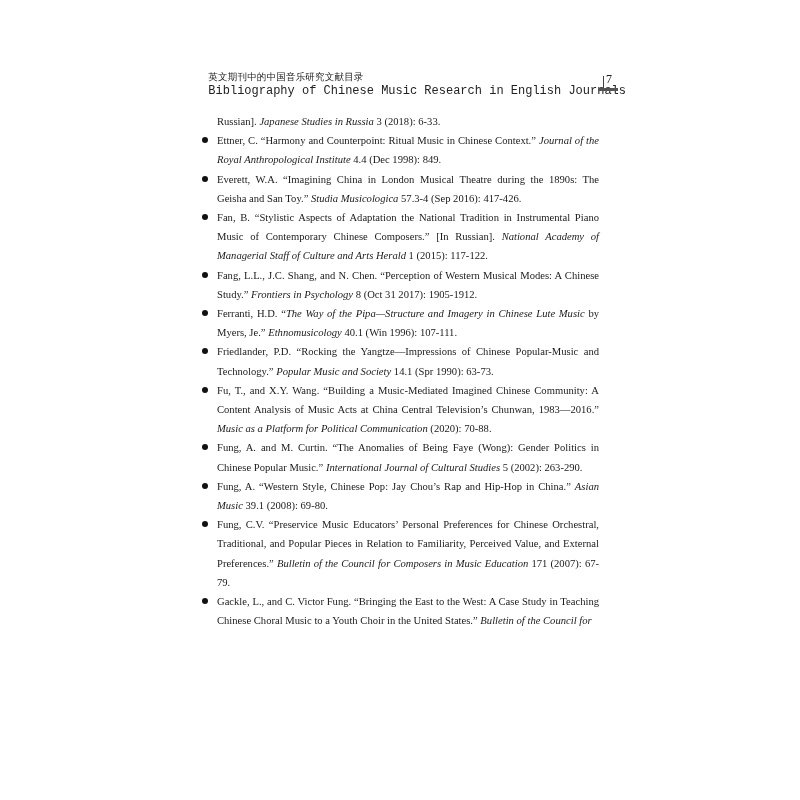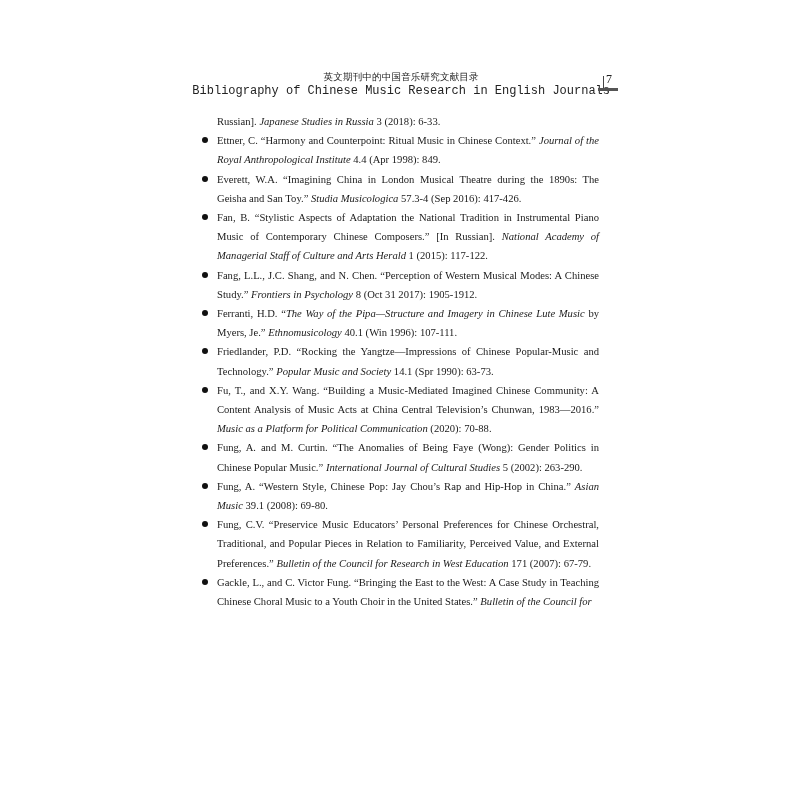--- a/index.html
+++ b/index.html
@@ -1,18 +1,18 @@
 <!DOCTYPE html>
 <html><head>
 <meta charset="utf-8">
 <style>
   html, body { margin: 0; padding: 0; background: #ffffff; }
   body { width: 800px; height: 800px; position: relative; overflow: hidden;
          font-family: "Liberation Serif", "DejaVu Serif", serif; color: #1a1a1a; }
-  .header { position: absolute; top: 70px; right: 190px; text-align: center; line-height: 14px; }
+  .header { position: absolute; top: 70px; right: 174px; text-align: left; line-height: 14px; }
   .header .cn { font-family: "DejaVu Sans", sans-serif; font-size: 9.5px; color: #222; letter-spacing: 0.2px; }
   .header .en { font-size: 12px; color: #222; font-family: Liberation Mono, monospace; }
   .pagenum { position: absolute; left: 606px; top: 72px; font-size: 12px; color: #222; }
   .pagenum-bar { position: absolute; left: 598px; top: 88px; width: 20px; height: 3px; background: #555; }
   .header-divider { position: absolute; left: 603px; top: 76px; width: 1px; height: 15px; background: #444; }
 
   .content { position: absolute; left: 217px; top: 112px; width: 382px; font-size: 10.6px; line-height: 19.2px; }
   .entry { position: relative; text-align: justify; text-align-last: left; }
   .entry.continued { }
   .bullet { position: absolute; left: -15px; top: 6px; width: 6px; height: 6px; border-radius: 50%; background: #111; }
@@ -24,24 +24,24 @@
 <div class="header">
   <div class="cn">英文期刊中的中国音乐研究文献目录</div>
   <div class="en">Bibliography of Chinese Music Research in English Journals</div>
 </div>
 <div class="header-divider"></div>
 <div class="pagenum">7</div>
 <div class="pagenum-bar"></div>
 
 <div class="content" id="content">
     <div class="entry continued"><span>Russian]. </span><span class="it">Japanese Studies in Russia</span><span> 3 (2018): 6-33.</span></div>
-    <div class="entry"><span class="bullet"></span><span>Ettner, C. “Harmony and Counterpoint: Ritual Music in Chinese Context.” </span><span class="it">Journal of the Royal Anthropological Institute</span><span> 4.4 (Apr 1998): 849.</span></div>
+    <div class="entry"><span class="bullet"></span><span>Ettner, C. “Harmony and Counterpoint: Ritual Music in Chinese Context.” </span><span class="it">Journal of the Royal Anthropological Institute</span><span> 4.4 (Dec 1998): 849.</span></div>
     <div class="entry"><span class="bullet"></span><span>Everett, W.A. “Imagining China in London Musical Theatre during the 1890s: The Geisha and San Toy.” </span><span class="it">Studia Musicologica</span><span> 57.3-4 (Sep 2016): 417-426.</span></div>
     <div class="entry"><span class="bullet"></span><span>Fan, B. “Stylistic Aspects of Adaptation the National Tradition in Instrumental Piano Music of Contemporary Chinese Composers.” [In Russian]. </span><span class="it">National Academy of Managerial Staff of Culture and Arts Herald</span><span> 1 (2015): 117-122.</span></div>
     <div class="entry"><span class="bullet"></span><span>Fang, L.L., J.C. Shang, and N. Chen. “Perception of Western Musical Modes: A Chinese Study.” </span><span class="it">Frontiers in Psychology</span><span> 8 (Oct 31 2017): 1905-1912.</span></div>
     <div class="entry"><span class="bullet"></span><span>Ferranti, H.D. “</span><span class="it">The Way of the Pipa—Structure and Imagery in Chinese Lute Music</span><span> by Myers, Je.” </span><span class="it">Ethnomusicology</span><span> 40.1 (Win 1996): 107-111.</span></div>
     <div class="entry"><span class="bullet"></span><span>Friedlander, P.D. “Rocking the Yangtze—Impressions of Chinese Popular-Music and Technology.” </span><span class="it">Popular Music and Society</span><span> 14.1 (Spr 1990): 63-73.</span></div>
     <div class="entry"><span class="bullet"></span><span>Fu, T., and X.Y. Wang. “Building a Music-Mediated Imagined Chinese Community: A Content Analysis of Music Acts at China Central Television’s Chunwan, 1983—2016.” </span><span class="it">Music as a Platform for Political Communication</span><span> (2020): 70-88.</span></div>
     <div class="entry"><span class="bullet"></span><span>Fung, A. and M. Curtin. “The Anomalies of Being Faye (Wong): Gender Politics in Chinese Popular Music.”  </span><span class="it">International Journal of Cultural Studies</span><span> 5 (2002): 263-290.</span></div>
     <div class="entry"><span class="bullet"></span><span>Fung, A. “Western Style, Chinese Pop: Jay Chou’s Rap and Hip-Hop in China.” </span><span class="it">Asian Music</span><span> 39.1 (2008): 69-80.</span></div>
-    <div class="entry"><span class="bullet"></span><span>Fung, C.V. “Preservice Music Educators’ Personal Preferences for Chinese Orchestral, Traditional, and Popular Pieces in Relation to Familiarity, Perceived Value, and External Preferences.” </span><span class="it">Bulletin of the Council for Research in West Education</span><span> 171 (2007): 67-79.</span></div>
+    <div class="entry"><span class="bullet"></span><span>Fung, C.V. “Preservice Music Educators’ Personal Preferences for Chinese Orchestral, Traditional, and Popular Pieces in Relation to Familiarity, Perceived Value, and External Preferences.” </span><span class="it">Bulletin of the Council for Composers in Music Education</span><span> 171 (2007): 67-79.</span></div>
     <div class="entry"><span class="bullet"></span><span>Gackle, L., and C. Victor Fung. “Bringing the East to the West: A Case Study in Teaching Chinese Choral Music to a Youth Choir in the United States.” </span><span class="it">Bulletin of the Council for</span></div>
   </div>
 
 </body></html>

